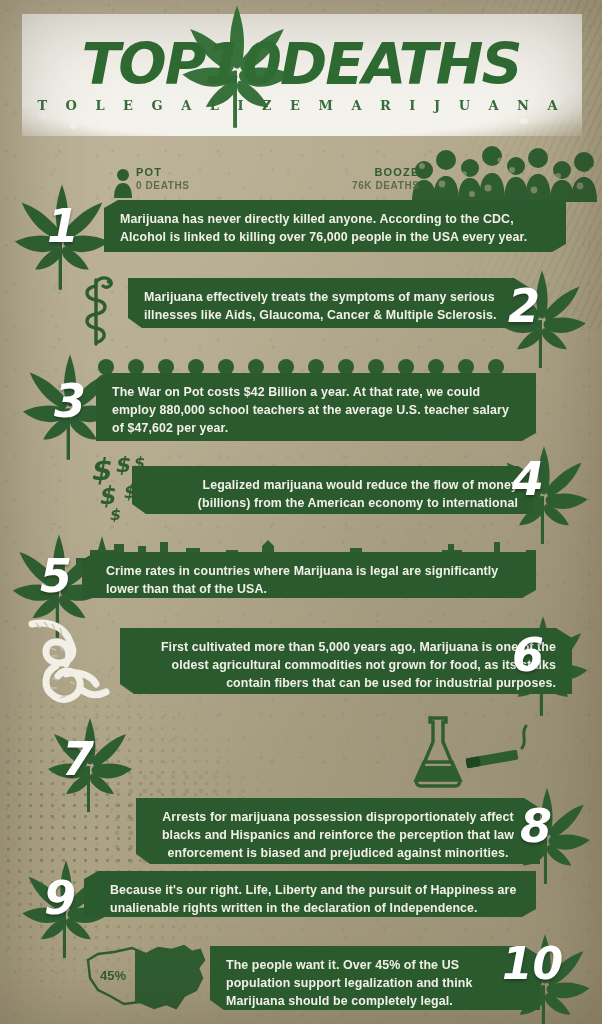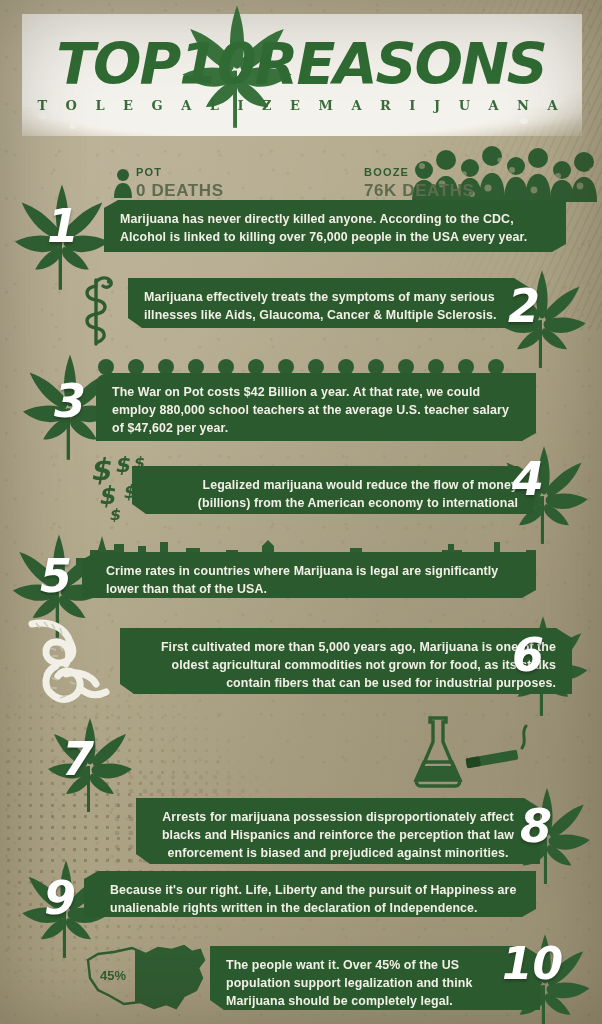--- a/index.html
+++ b/index.html
@@ -115,21 +115,21 @@
   .bignum{
     position:absolute;color:#ffffff;z-index:7;
     font-family:"DejaVu Sans",sans-serif;font-weight:bold;font-style:italic;
     font-size:46px;line-height:1;text-shadow:0 2px 3px rgba(20,30,15,.45);
   }
   .small-label{
     position:absolute;z-index:6;font-weight:bold;line-height:1.25;
     color:#3e6b3f;font-size:11px;letter-spacing:1.2px;
   }
   .small-label .big{display:block;font-size:11px;color:#2f5b31;}
-  .small-label .sub{display:block;font-size:17px;color:#5d6b4f;letter-spacing:.6px;}
+  .small-label .sub{display:block;font-size:10px;color:#5d6b4f;letter-spacing:.6px;}
   .map-pct{
     position:absolute;z-index:7;color:#2f5b31;font-weight:bold;font-size:13px;
   }
 </style>
 </head>
 <body>
 
 <div id="poster">
 
   <div class="tex tex-grain"></div>
@@ -154,30 +154,30 @@
           <path d="M53 44 C63 32 74 24 86 20 C80 34 72 44 58 52 C54 54 51 50 53 44 Z"></path>
           <path d="M46 52 C34 48 20 49 8 55 C19 64 32 67 44 62 C49 60 50 54 46 52 Z"></path>
           <path d="M54 52 C66 48 80 49 92 55 C81 64 68 67 56 62 C51 60 50 54 54 52 Z"></path>
           <path d="M47 60 C40 62 31 70 26 80 C36 80 44 75 49 68 C51 64 50 59 47 60 Z"></path>
           <path d="M53 60 C60 62 69 70 74 80 C64 80 56 75 51 68 C49 64 50 59 53 60 Z"></path>
         </g>
       </svg>
     </div>
 
     <div id="title">
-      <span>TOP</span><span class="num">10</span><span>REASONS</span>
+      <span>TOP</span><span class="num">10</span><span>DEATHS</span>
     </div>
     <div id="subtitle">T O   L E G A L I Z E   M A R I J U A N A</div>
   </div>
 
   <div class="small-label" style="left:136px;top:166px;">
     <span class="big">POT</span>
     <span class="sub">0 DEATHS</span>
   </div>
-  <div class="small-label" style="left:364px;top:166px;">
+  <div class="small-label" style="left:352px;top:166px;text-align:right;">
     <span class="big">BOOZE</span>
     <span class="sub">76K DEATHS</span>
   </div>
 
   <div class="leafart" style="left:112px;top:168px;">
     <svg width="22" height="30" viewBox="0 0 22 30">
         <g fill="#2f5d32">
           <circle cx="11" cy="7" r="6"></circle>
           <path d="M2 30 C2 19 6 15 11 15 C16 15 20 19 20 30 Z"></path>
         </g>

